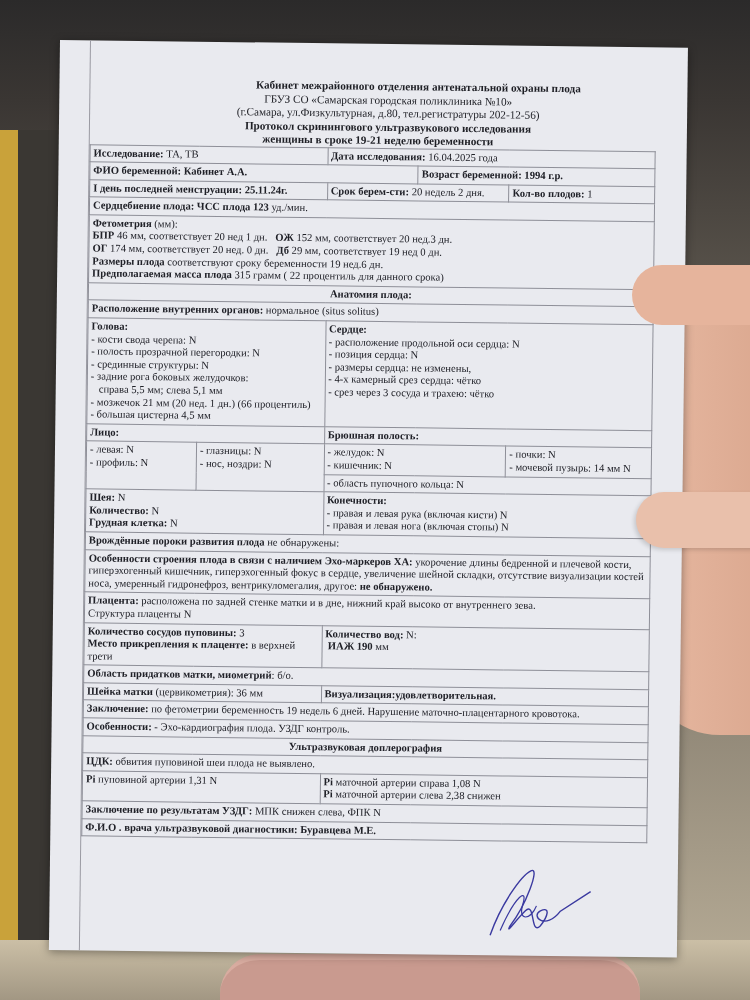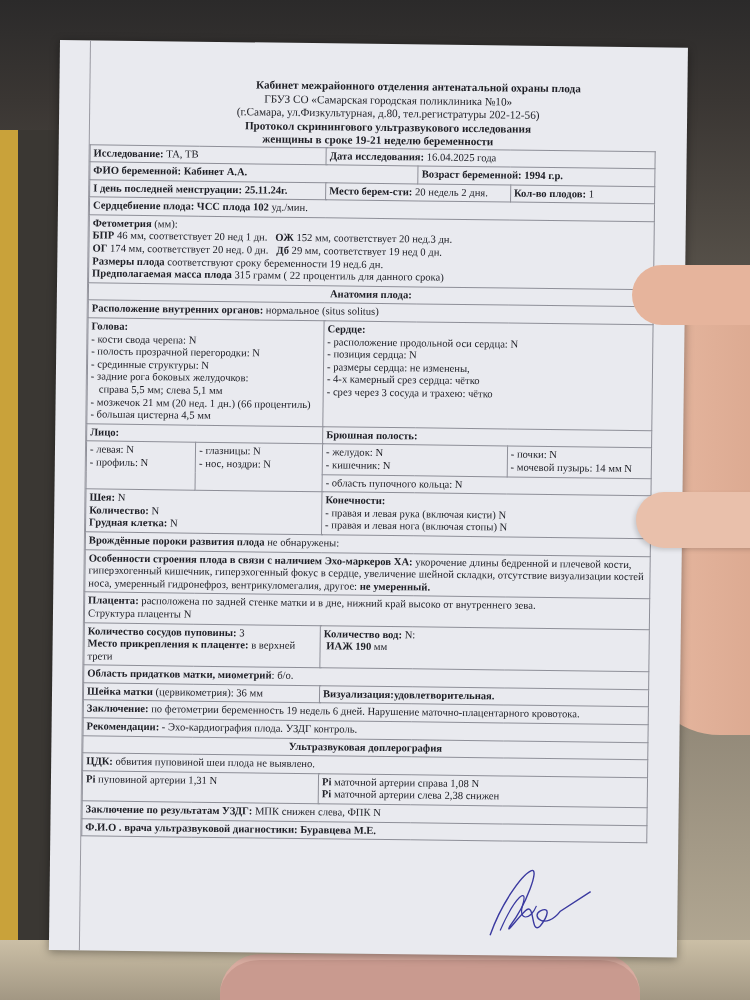--- a/index.html
+++ b/index.html
@@ -60,25 +60,25 @@
           <tr>
         <td colspan="3"><span class="b">Исследование:</span> <span>ТА, ТВ</span></td>
         <td colspan="3"><span class="b">Дата исследования:</span> <span>16.04.2025 года</span></td>
       </tr>
       <tr>
         <td colspan="4"><span class="b">ФИО беременной:</span> <span class="b">Кабинет А.А.</span></td>
         <td colspan="2"><span class="b">Возраст беременной:</span> <span class="b">1994 г.р.</span></td>
       </tr>
       <tr>
         <td colspan="3"><span class="b">I день последней менструации:</span> <span class="b">25.11.24г.</span></td>
-        <td colspan="2"><span class="b">Место берем-сти:</span> <span>20 недель 2 дня.</span></td>
+        <td colspan="2"><span class="b">Срок берем-сти:</span> <span>20 недель 2 дня.</span></td>
         <td><span class="b">Кол-во плодов:</span> <span>1</span></td>
       </tr>
       <tr>
-        <td colspan="6"><span class="b">Сердцебиение плода: ЧСС плода</span> <span class="b">102</span> <span>уд./мин.</span></td>
+        <td colspan="6"><span class="b">Сердцебиение плода: ЧСС плода</span> <span class="b">123</span> <span>уд./мин.</span></td>
       </tr>
       <tr>
         <td colspan="6">
           <div><span class="b">Фетометрия</span> <span>(мм):</span></div>
           <div><span class="b">БПР</span> <span>46 мм, соответствует 20 нед 1 дн.</span> &nbsp; <span class="b">ОЖ</span> <span>152 мм, соответствует 20 нед.3 дн.</span></div>
           <div><span class="b">ОГ</span> <span>174 мм, соответствует 20 нед. 0 дн.</span> &nbsp; <span class="b">Дб</span> <span>29 мм, соответствует 19 нед 0 дн.</span></div>
           <div><span class="b">Размеры плода</span> <span>соответствуют сроку беременности 19 нед.6 дн.</span></div>
           <div><span class="b">Предполагаемая масса плода</span> <span>315 грамм ( 22 процентиль для данного срока)</span></div>
         </td>
       </tr>
@@ -142,21 +142,21 @@
         <td colspan="3">
           <div class="b">Конечности:</div>
           <div>- правая и левая рука (включая кисти)   N</div>
           <div>- правая и левая нога (включая стопы)   N</div>
         </td>
       </tr>
       <tr>
         <td colspan="6"><span class="b">Врождённые пороки развития плода</span> <span>не обнаружены:</span></td>
       </tr>
       <tr>
-        <td colspan="6"><span class="b">Особенности строения плода в связи с наличием Эхо-маркеров ХА:</span> <span>укорочение длины бедренной и плечевой кости, гиперэхогенный кишечник, гиперэхогенный фокус в сердце, увеличение шейной складки, отсутствие визуализации костей носа, умеренный гидронефроз, вентрикуломегалия, другое:</span> <span class="b">не умеренный.</span></td>
+        <td colspan="6"><span class="b">Особенности строения плода в связи с наличием Эхо-маркеров ХА:</span> <span>укорочение длины бедренной и плечевой кости, гиперэхогенный кишечник, гиперэхогенный фокус в сердце, увеличение шейной складки, отсутствие визуализации костей носа, умеренный гидронефроз, вентрикуломегалия, другое:</span> <span class="b">не обнаружено.</span></td>
       </tr>
       <tr>
         <td colspan="6">
           <div><span class="b">Плацента:</span> <span>расположена по задней стенке  матки  и в дне, нижний край высоко от внутреннего зева.</span></div>
           <div>Структура плаценты N</div>
         </td>
       </tr>
       <tr>
         <td colspan="3">
           <div><span class="b">Количество сосудов пуповины:</span> <span>3</span></div>
@@ -171,21 +171,21 @@
         <td colspan="6"><span class="b">Область придатков матки, миометрий</span><span>:  б/о.</span></td>
       </tr>
       <tr>
         <td colspan="3"><span class="b">Шейка матки</span> <span>(цервикометрия): 36  мм</span></td>
         <td colspan="3"><span class="b">Визуализация:</span><span class="b">удовлетворительная.</span></td>
       </tr>
       <tr>
         <td colspan="6"><span class="b">Заключение:</span> <span>по фетометрии беременность 19 недель 6  дней. Нарушение маточно-плацентарного кровотока.</span></td>
       </tr>
       <tr>
-        <td colspan="6"><span class="b">Рекомендации:</span> <span>- Эхо-кардиография плода. УЗДГ контроль.</span></td>
+        <td colspan="6"><span class="b">Особенности:</span> <span>- Эхо-кардиография плода. УЗДГ контроль.</span></td>
       </tr>
       <tr>
         <td colspan="6" class="center b">Ультразвуковая доплерография</td>
       </tr>
       <tr>
         <td colspan="6"><span class="b">ЦДК:</span> <span>обвития пуповиной шеи  плода не выявлено.</span></td>
       </tr>
       <tr>
         <td colspan="3"><span class="b">Pi</span> <span>пуповиной артерии  1,31  N</span></td>
         <td colspan="3">

